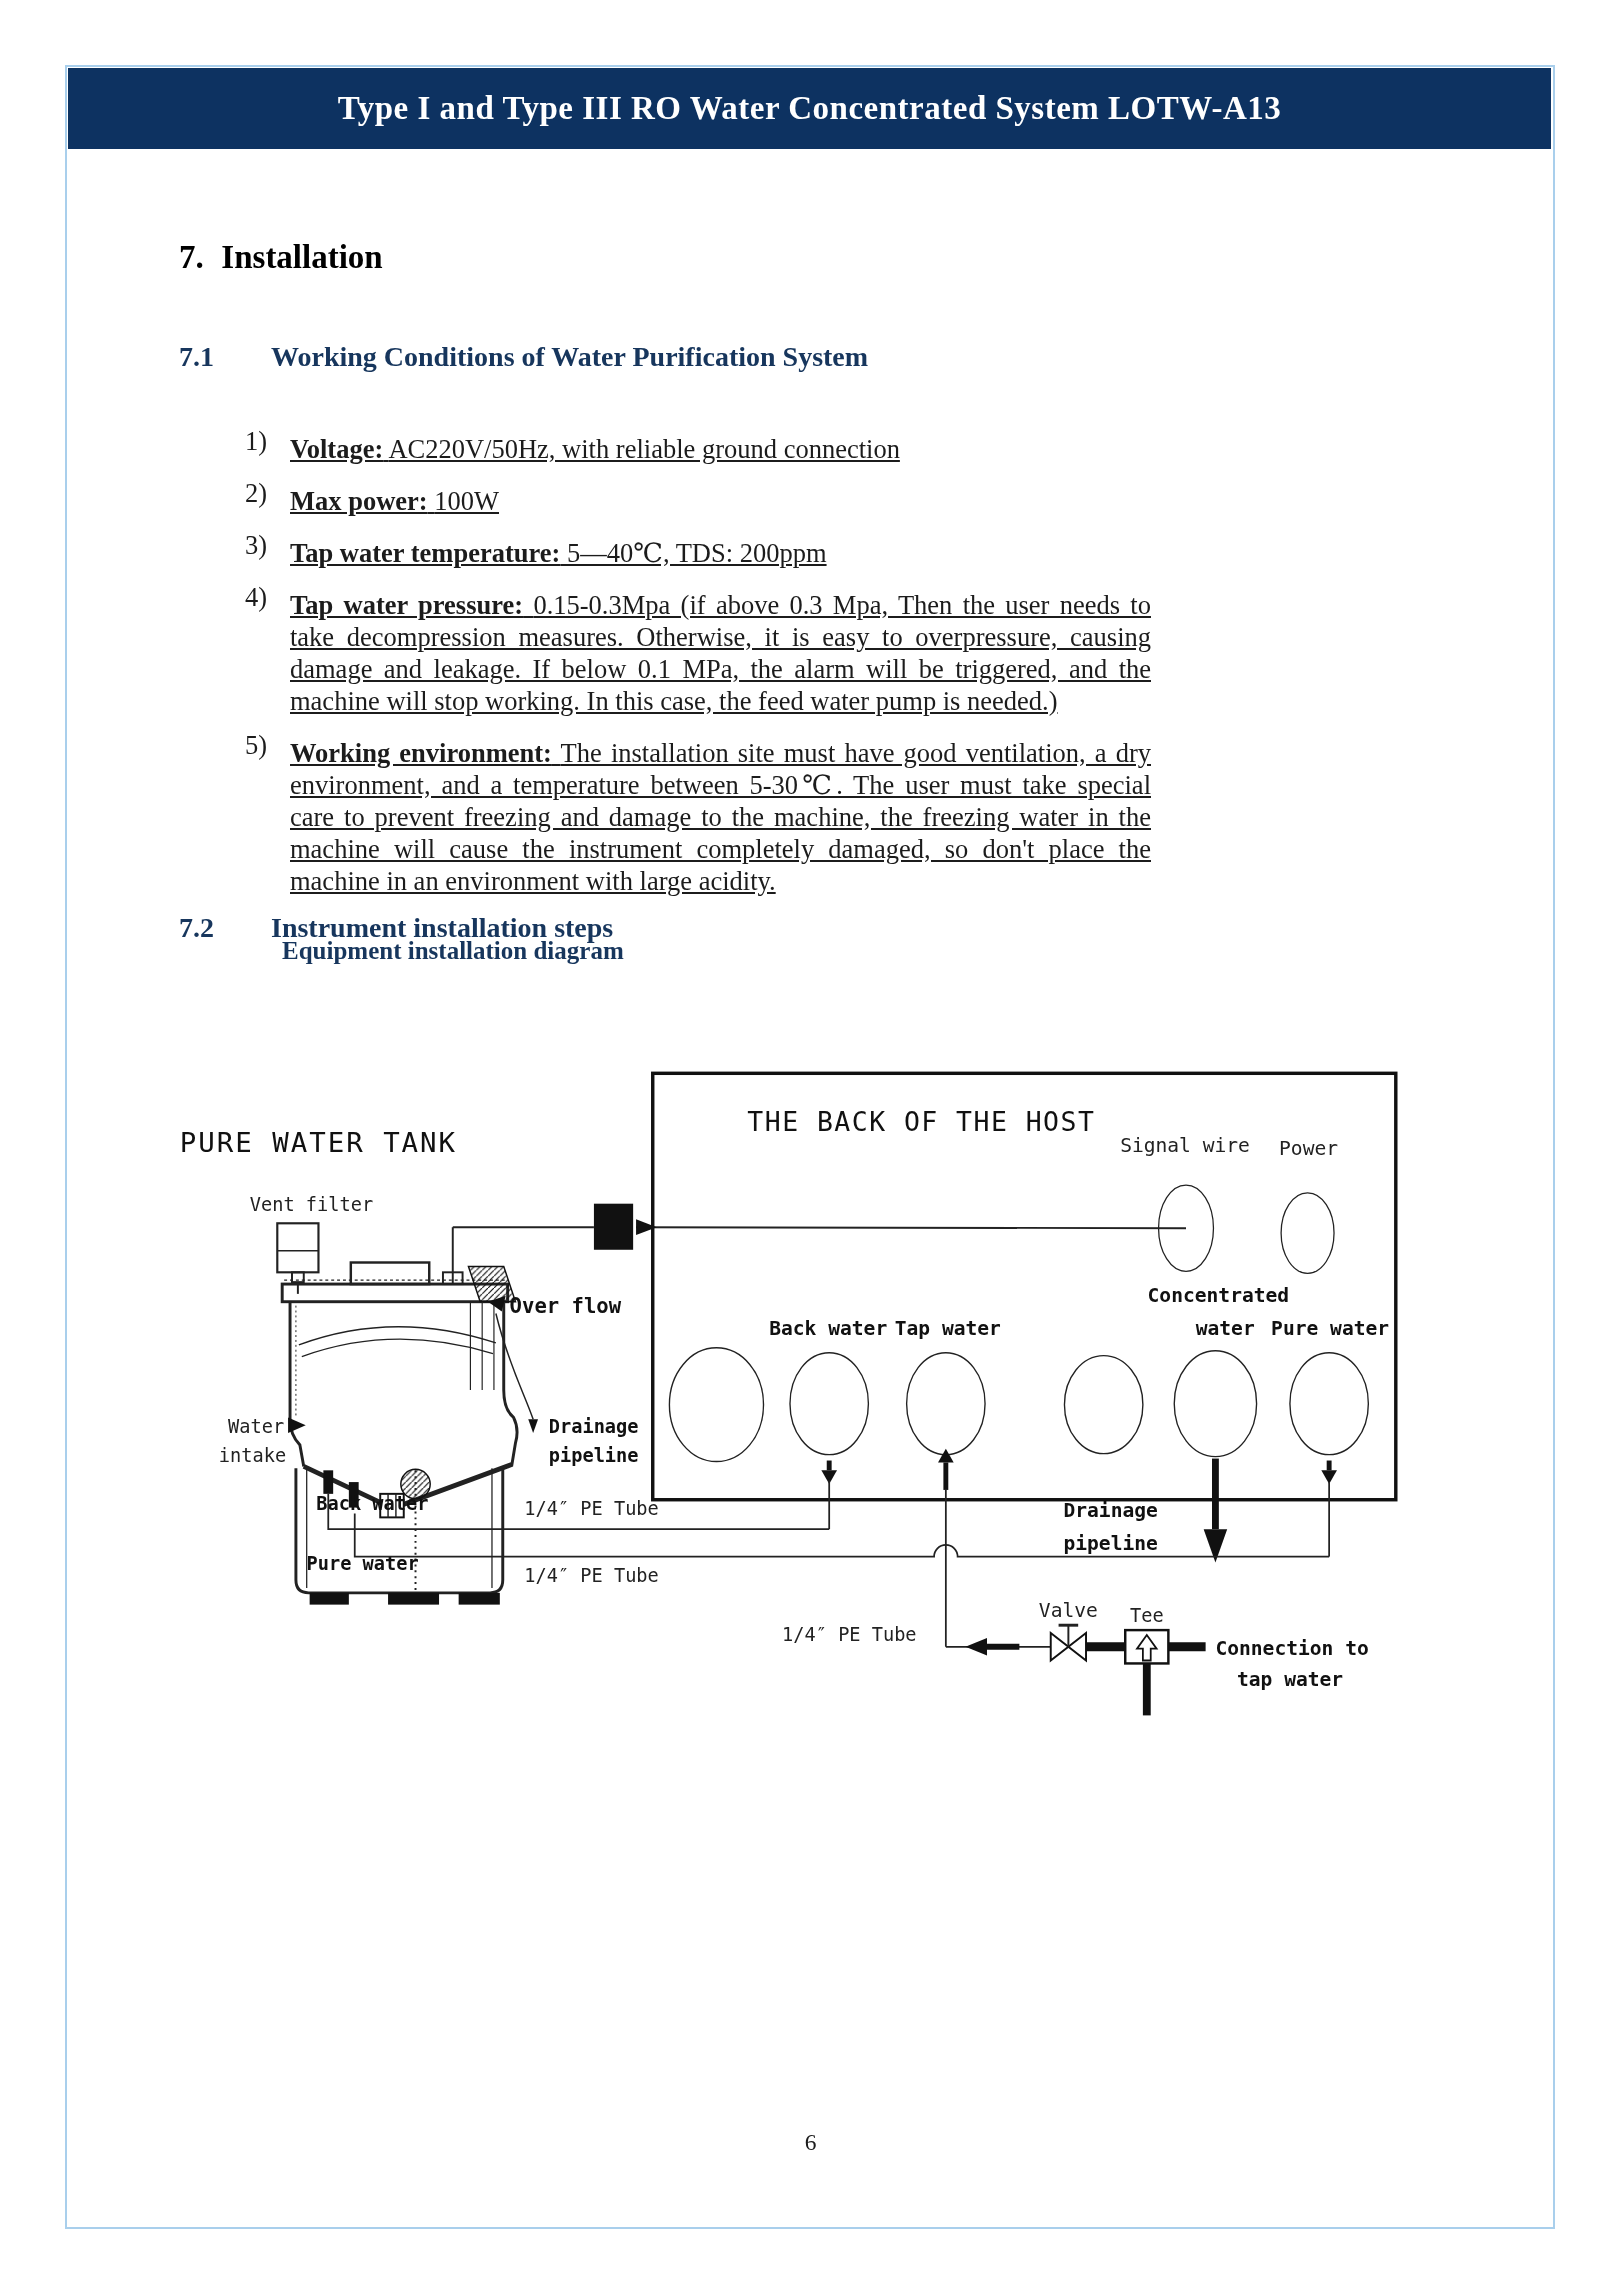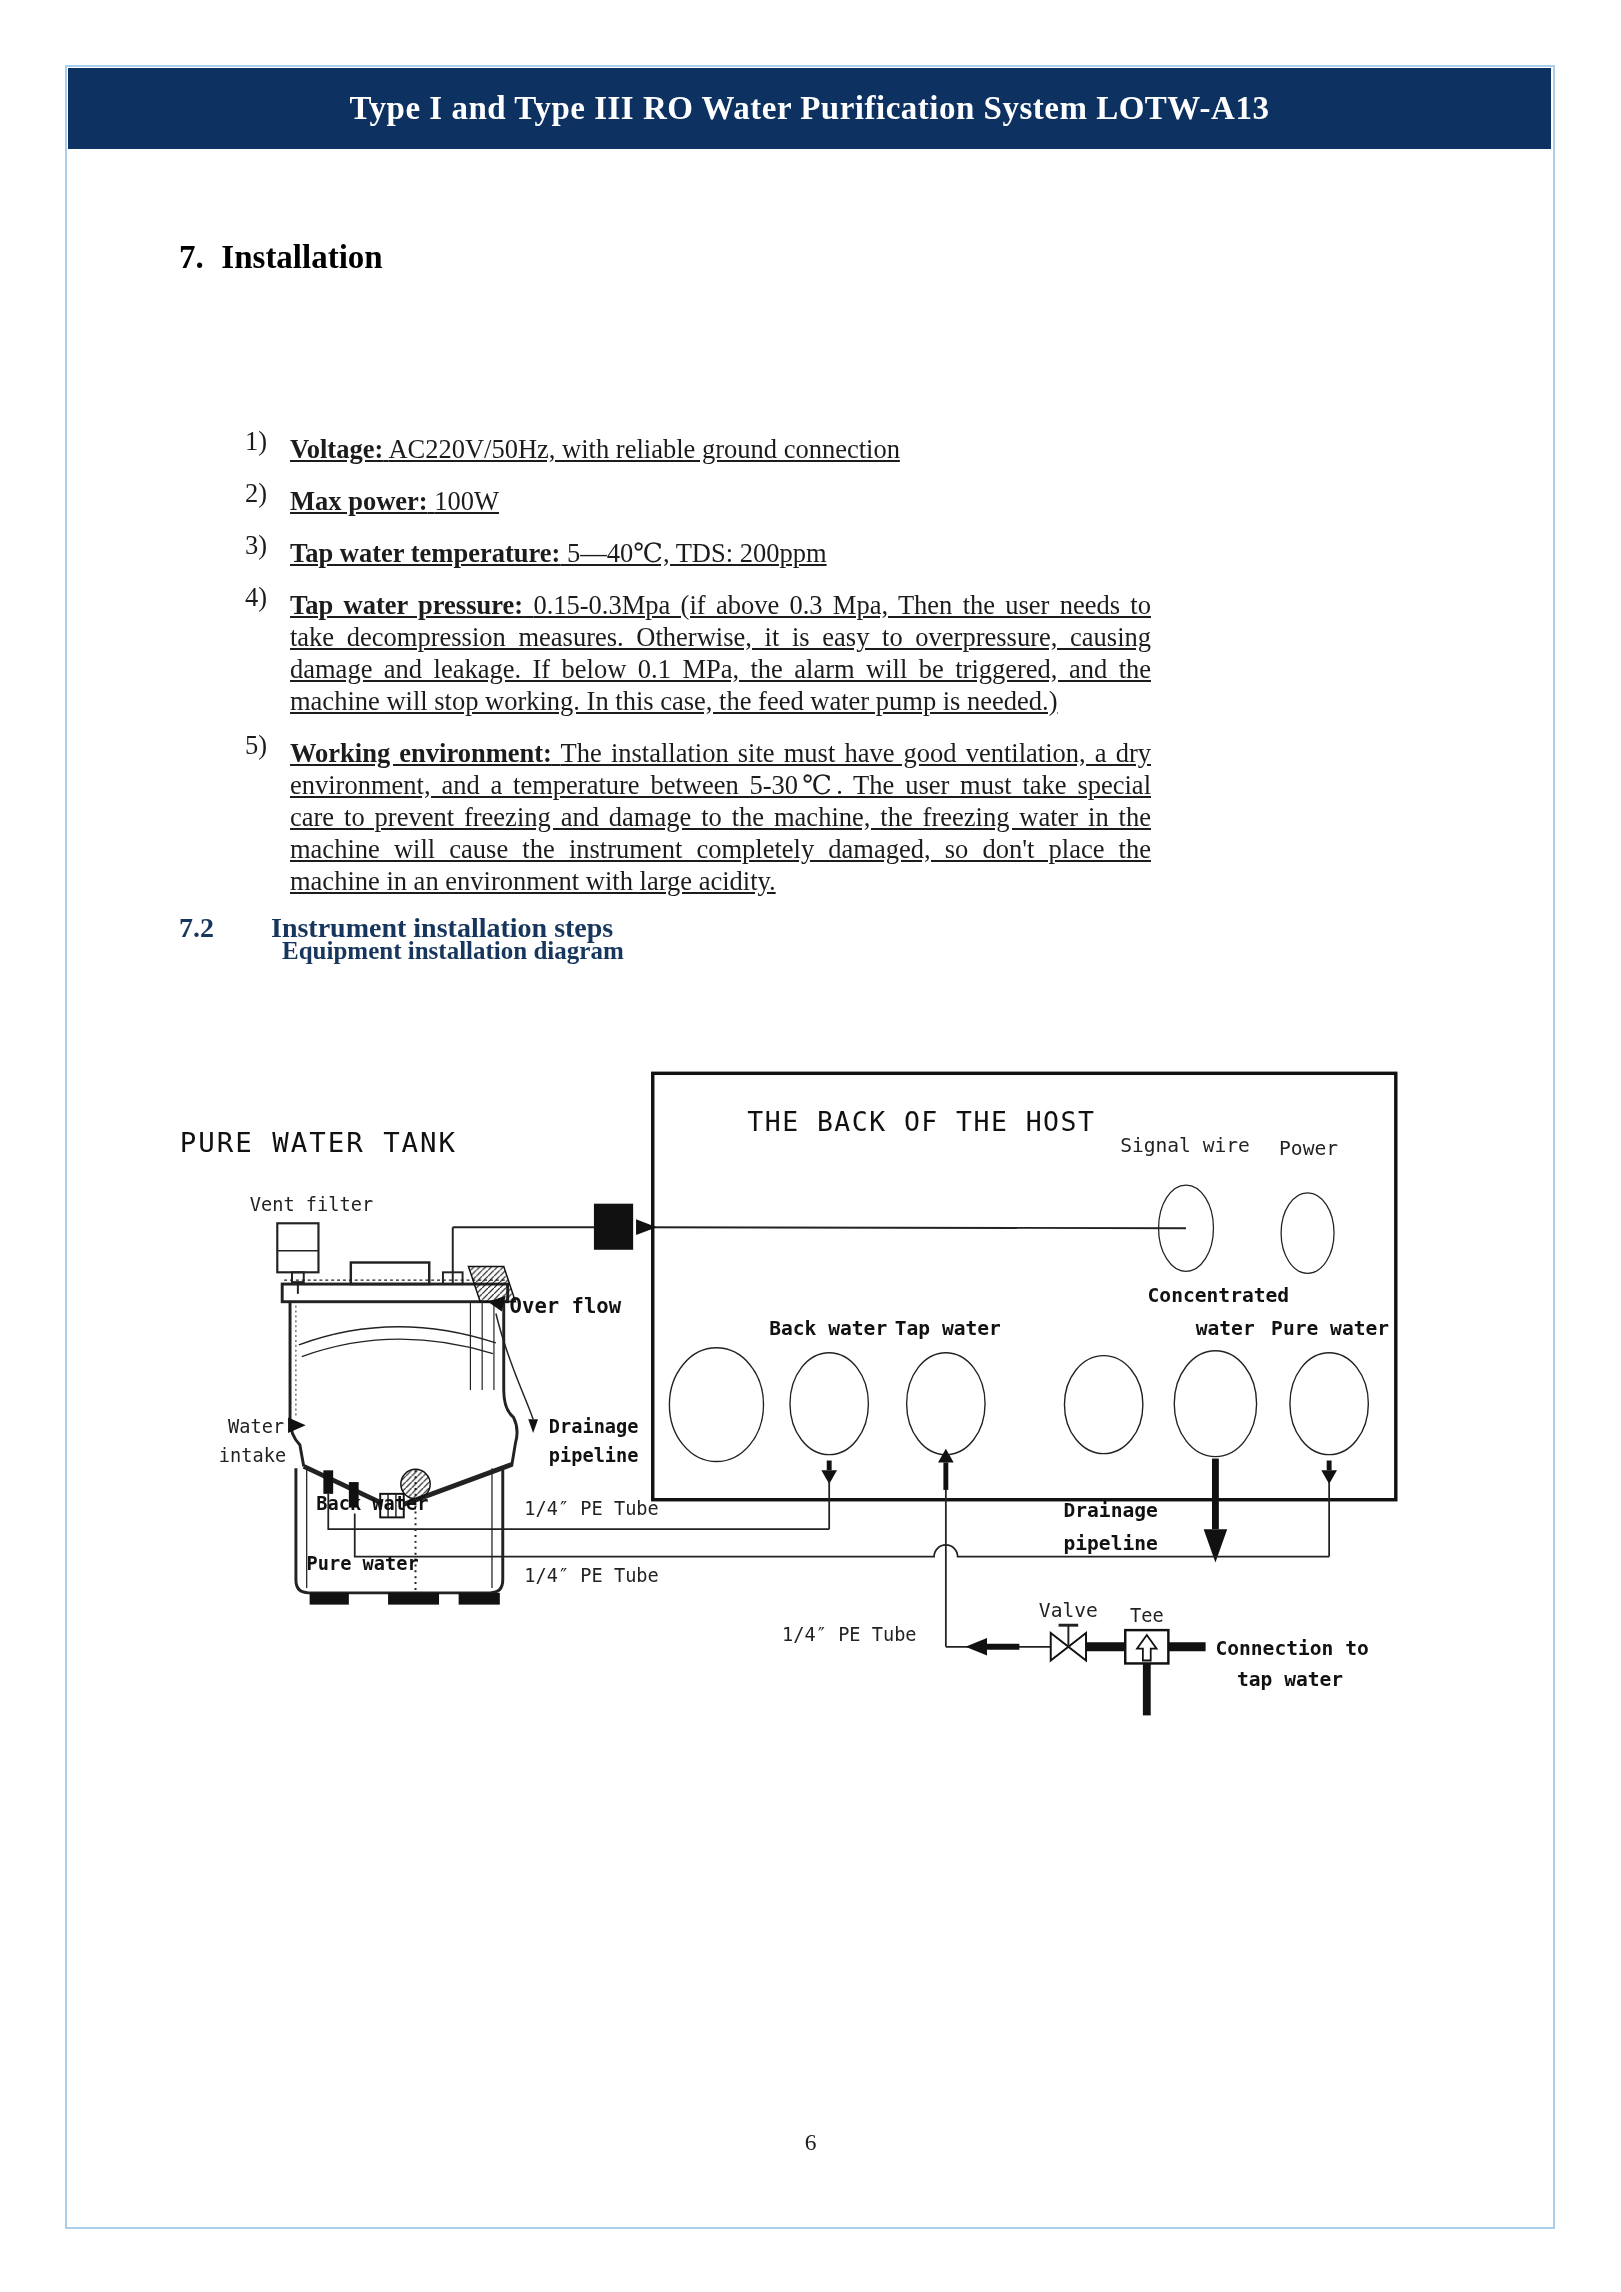--- a/index.html
+++ b/index.html
@@ -34,27 +34,30 @@
   svg.diagram .cadbold{font-weight:bold;}
   svg.diagram .ln{stroke:#222;fill:none;}
 </style>
 </head>
 <body>
 
 <div class="page">
   <div class="page-border"></div>
 
   <div class="header-bar">
-    <span class="t">Type I and Type III RO Water Purification System LOTW-A13</span>
+    <span class="t">Type I and Type III RO Water Concentrated System LOTW-A13</span>
   </div>
 
   <div class="h1row">
     <span class="num">7.</span><span>Installation</span>
   </div>
 
+  <div class="h2row h2-71">
+    <span class="num">7.1</span><span>Working Conditions of Water Purification System</span>
+  </div>
 
   <div class="cond-list">
     <div class="cond-item">
       <span class="n">1)</span>
       <p><span class="b">Voltage:</span> <span>AC220V/50Hz, with reliable ground connection</span></p>
     </div>
     <div class="cond-item">
       <span class="n">2)</span>
       <p><span class="b">Max power:</span> <span>100W</span></p>
     </div>

